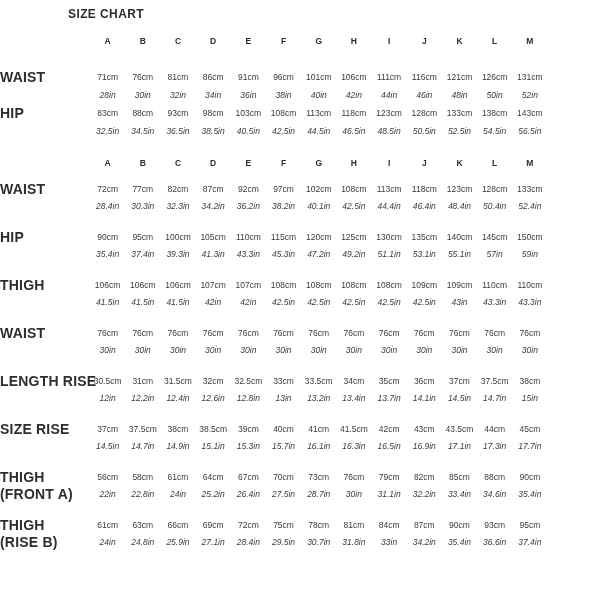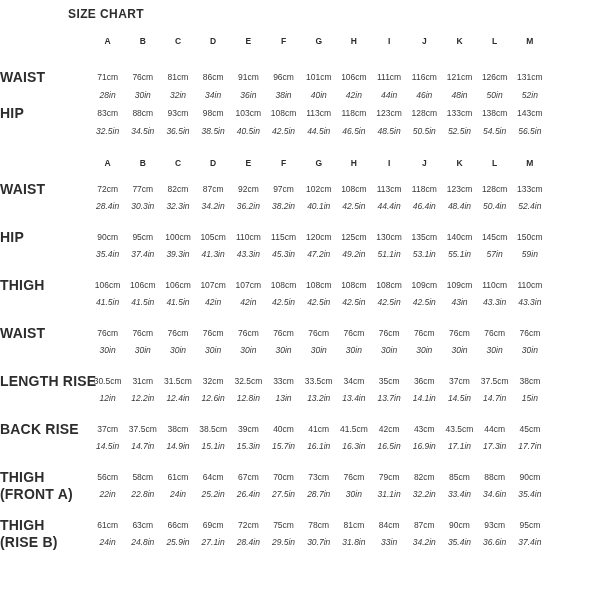--- a/index.html
+++ b/index.html
@@ -317,21 +317,21 @@
             <div class="col-cell italic">13.4in</div>
             <div class="col-cell italic">13.7in</div>
             <div class="col-cell italic">14.1in</div>
             <div class="col-cell italic">14.5in</div>
             <div class="col-cell italic">14.7in</div>
             <div class="col-cell italic">15in</div>
           </div>
         </div>
         <div class="m-block">
           <div class="grid-row m-line">
-            <div class="label-cell">BACK RISE</div>
+            <div class="label-cell">SIZE RISE</div>
             <div class="col-cell">37cm</div>
             <div class="col-cell">37.5cm</div>
             <div class="col-cell">38cm</div>
             <div class="col-cell">38.5cm</div>
             <div class="col-cell">39cm</div>
             <div class="col-cell">40cm</div>
             <div class="col-cell">41cm</div>
             <div class="col-cell">41.5cm</div>
             <div class="col-cell">42cm</div>
             <div class="col-cell">43cm</div>

